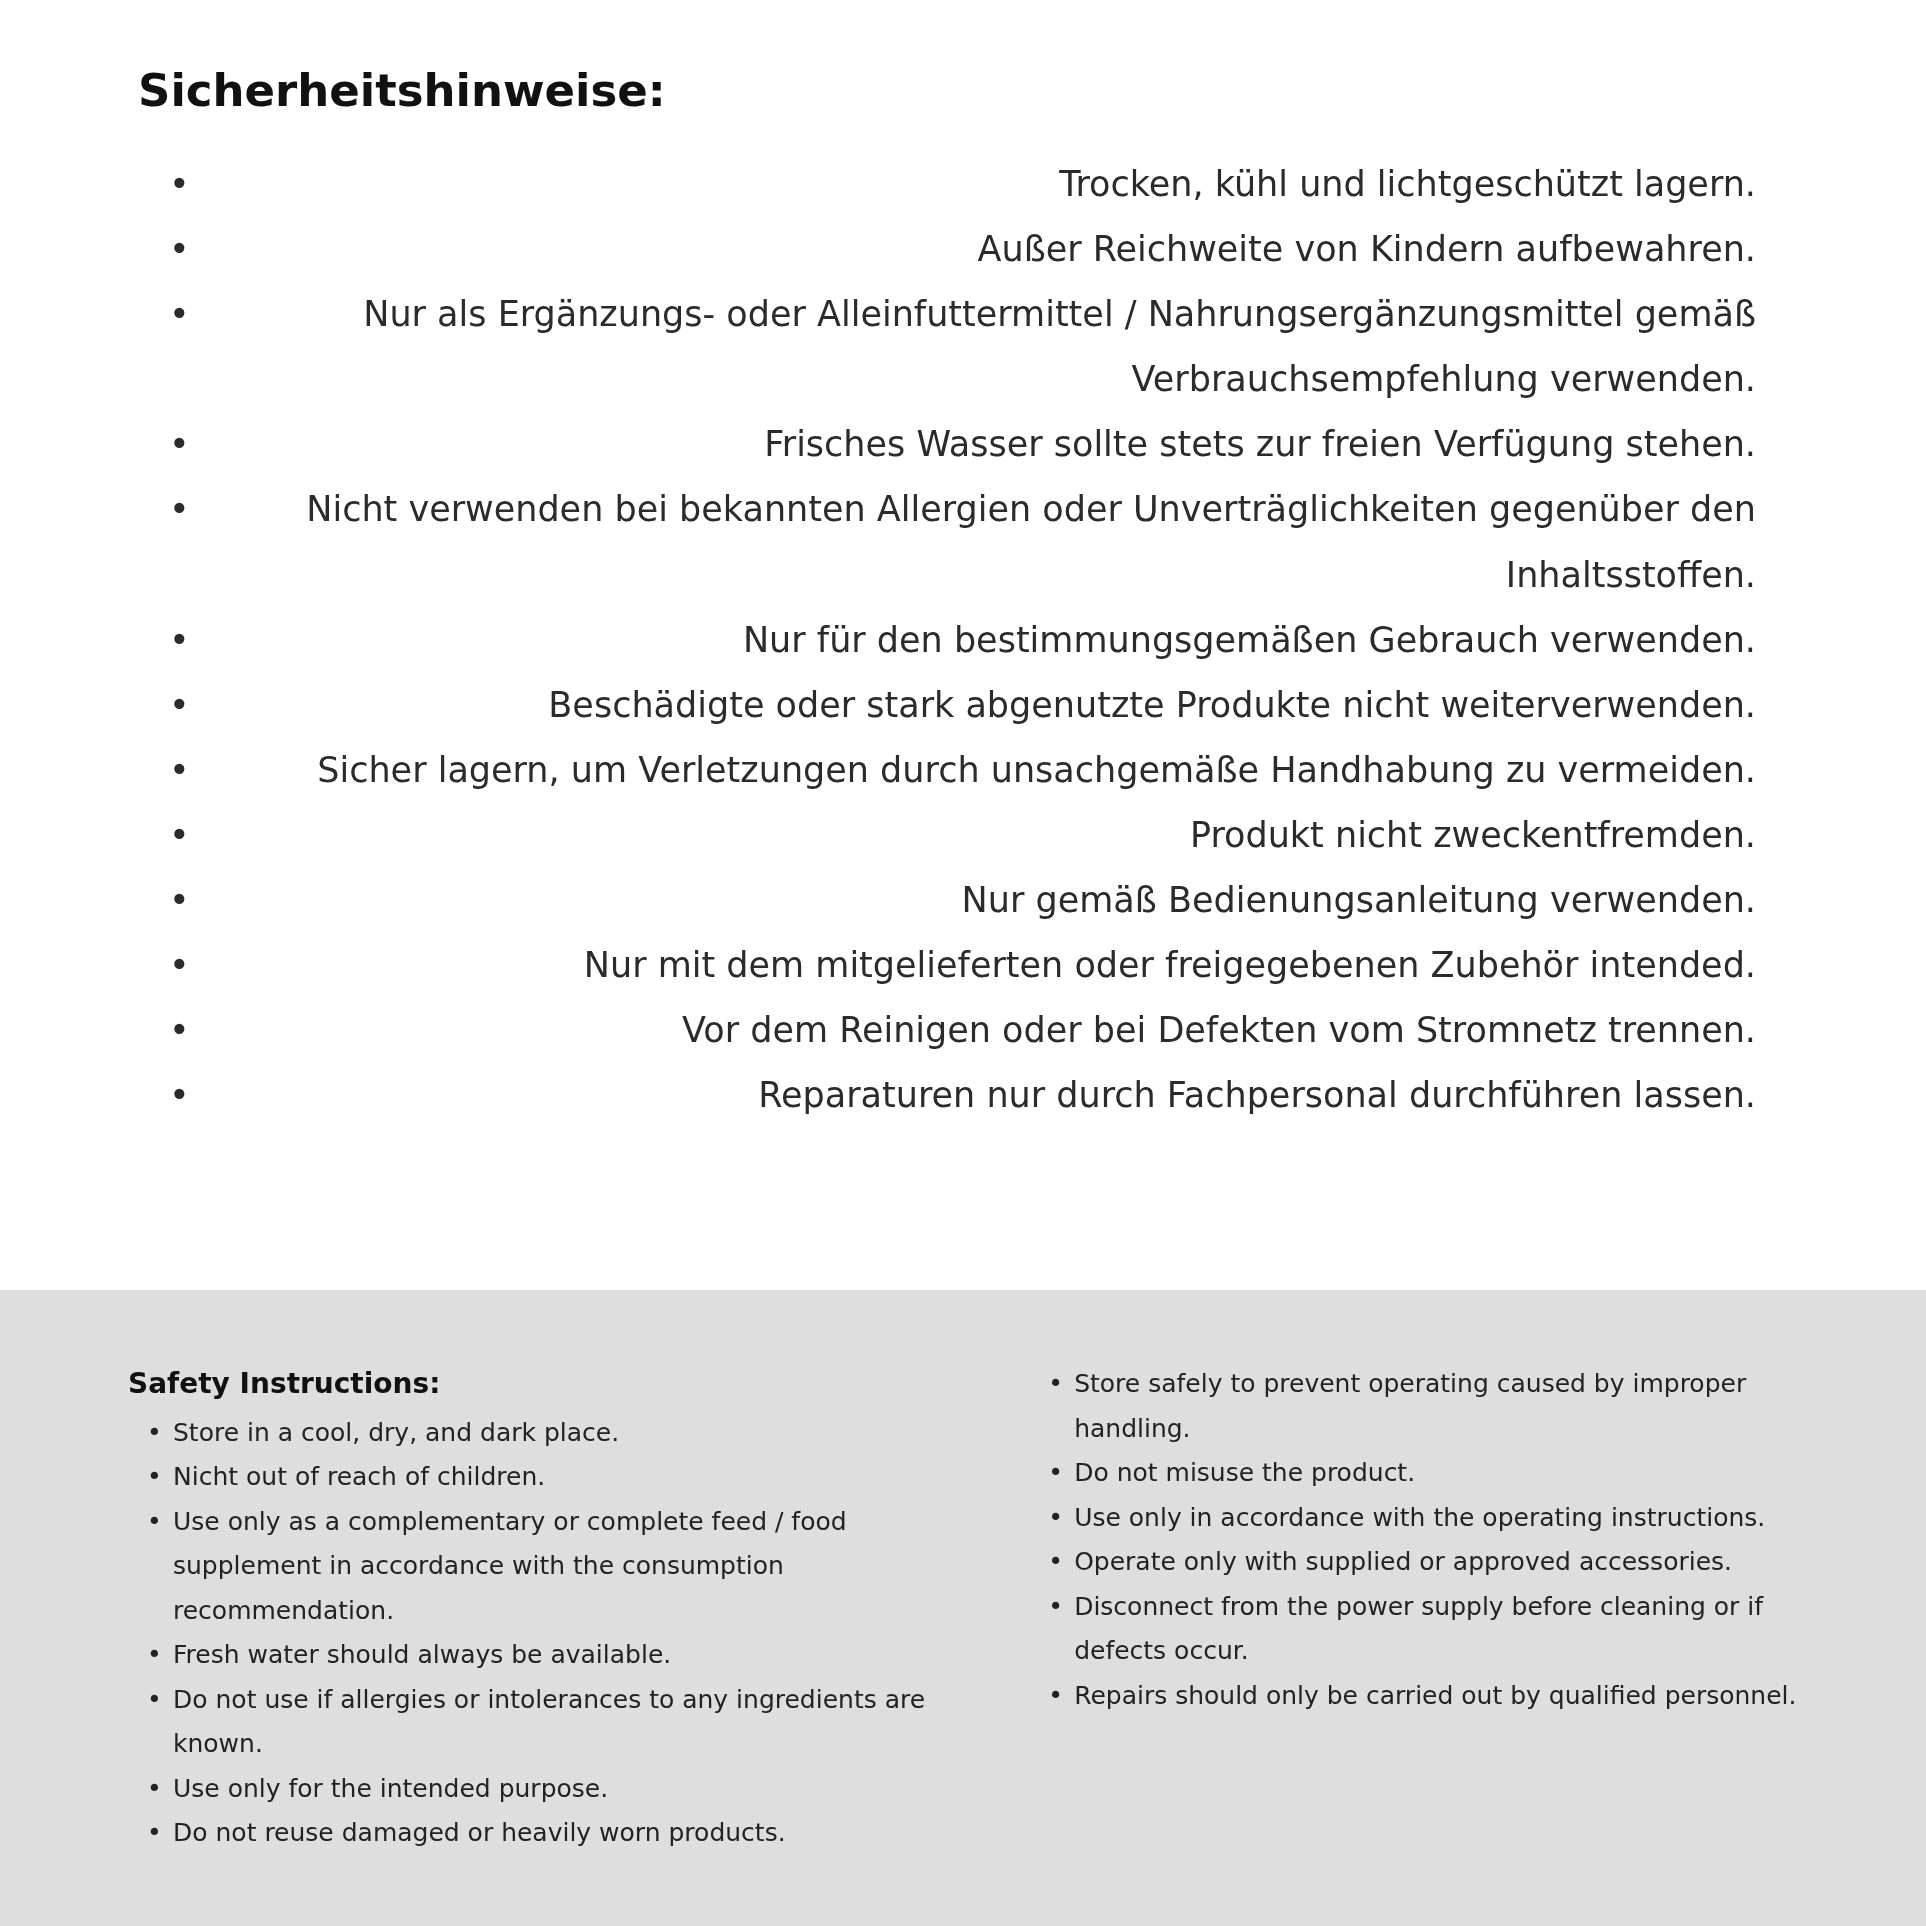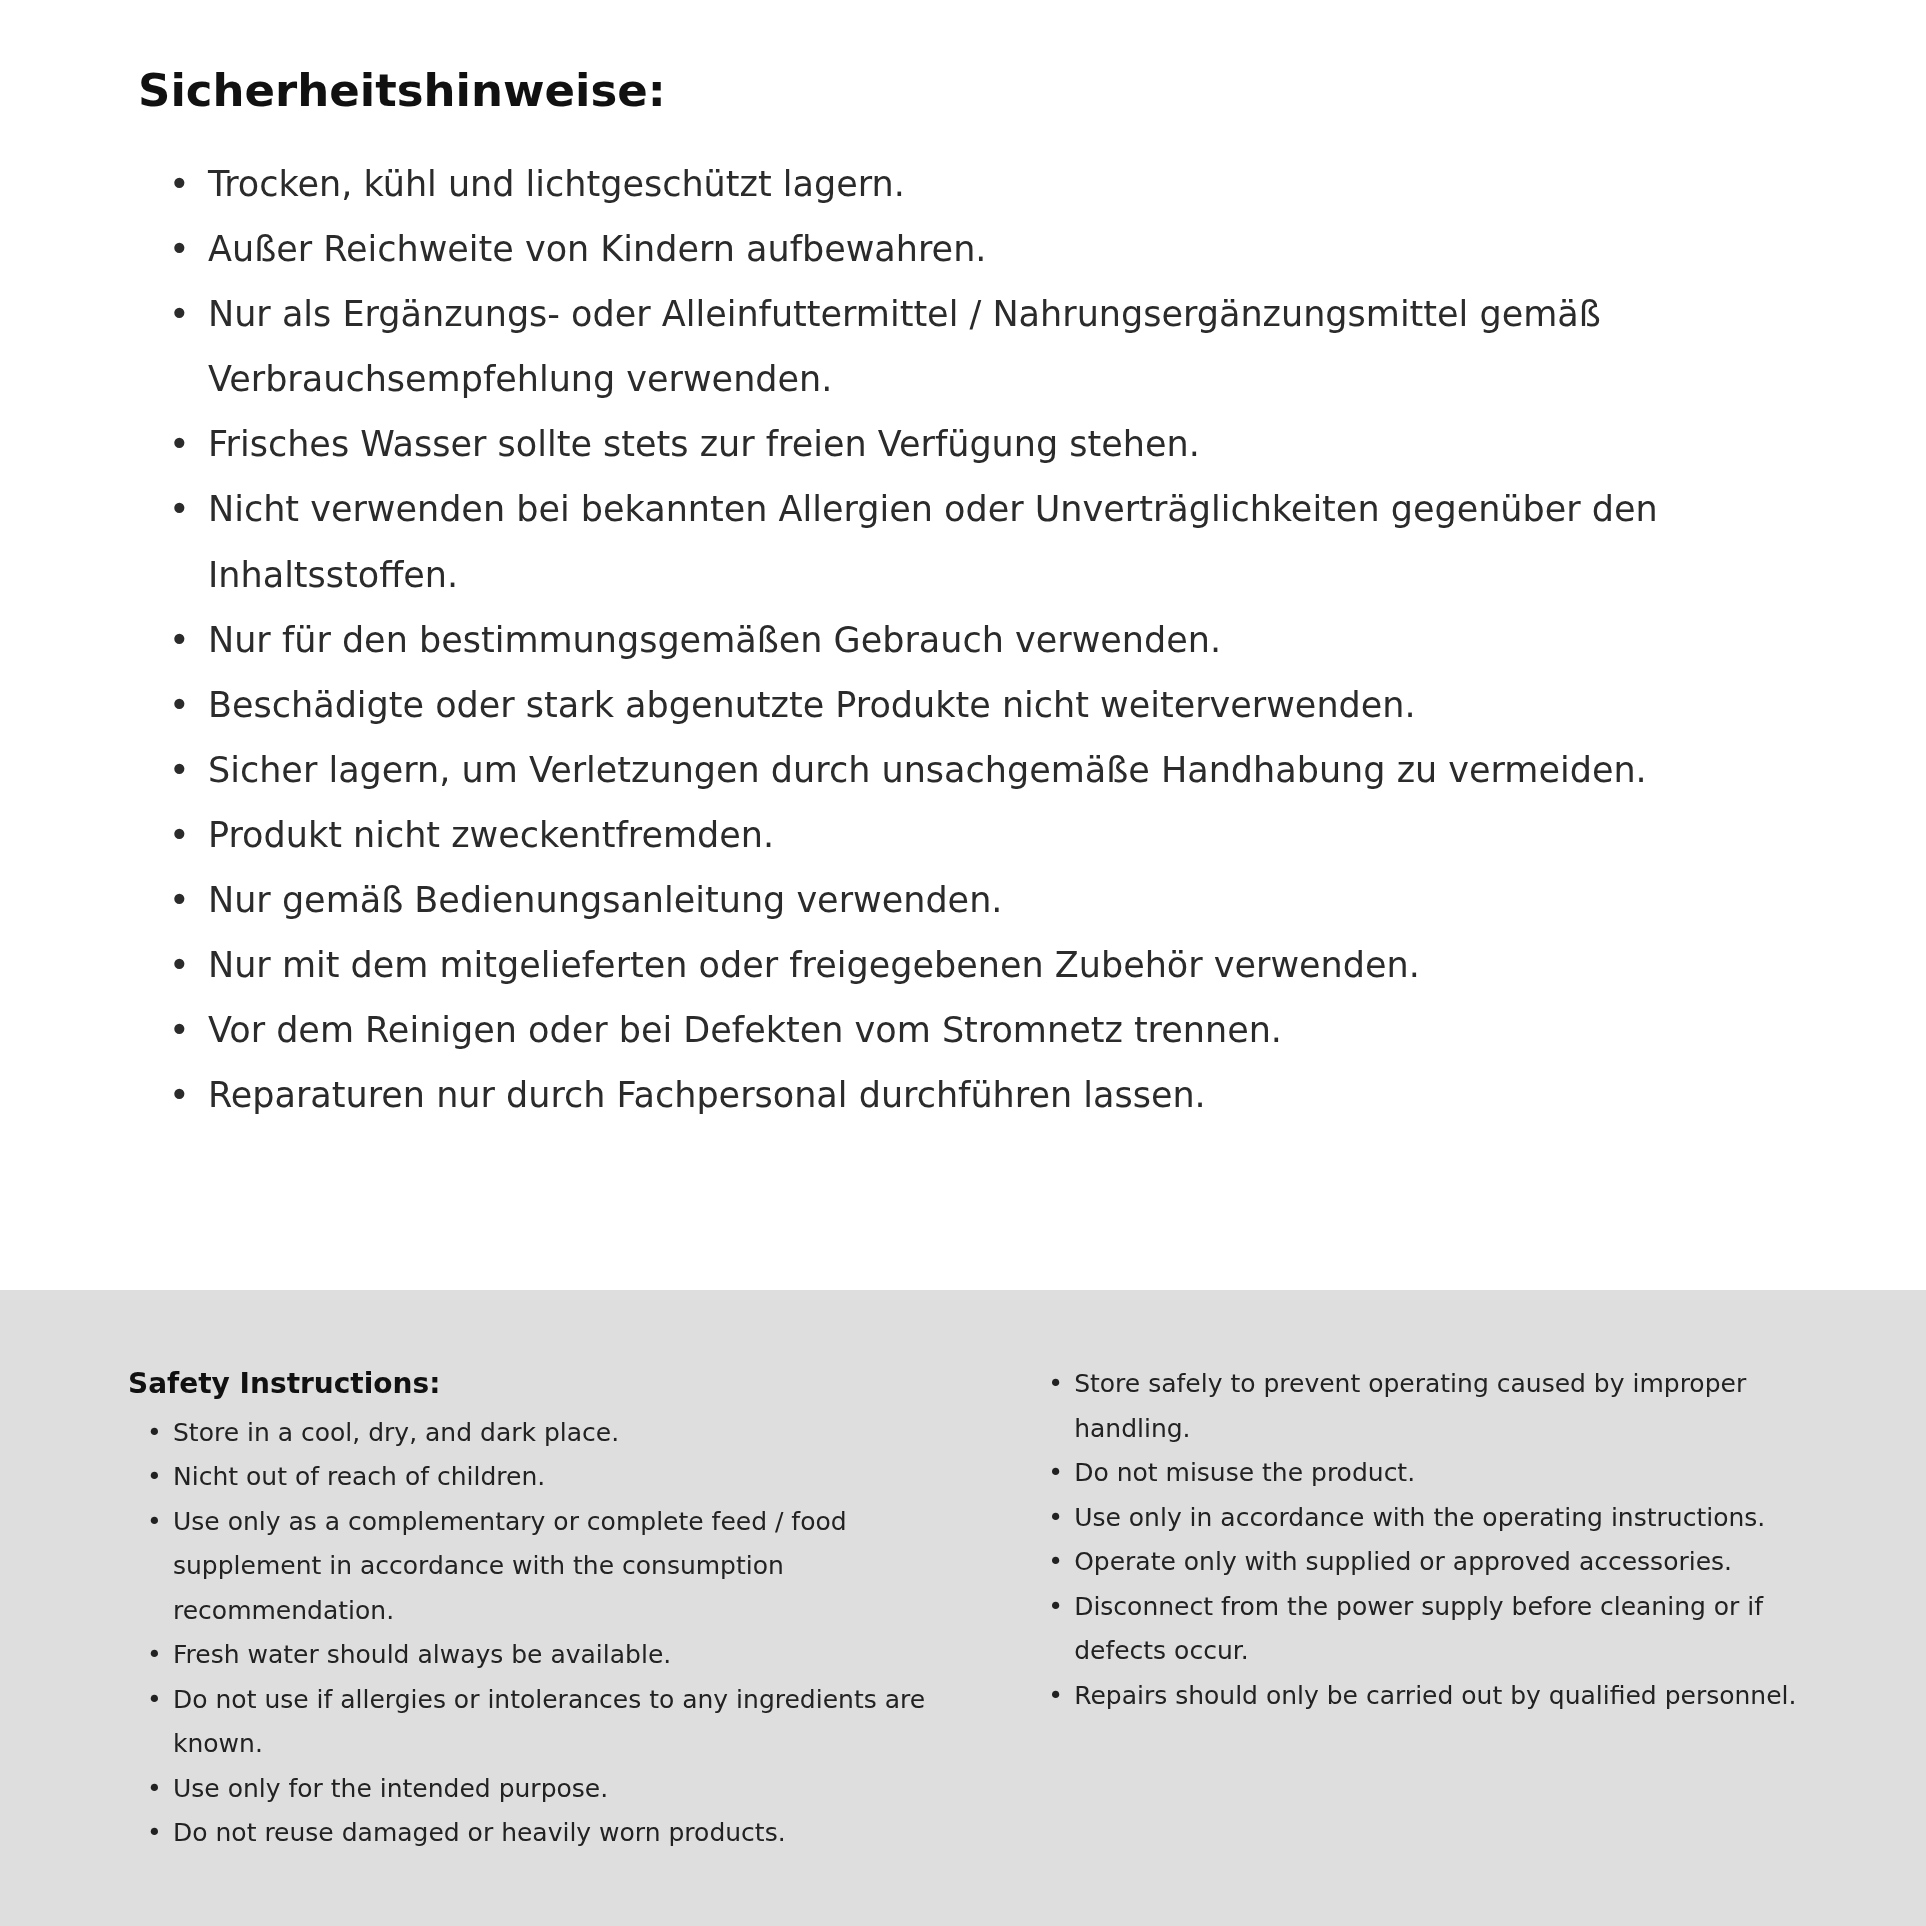--- a/index.html
+++ b/index.html
@@ -35,21 +35,21 @@
     font-size: 35px;
     line-height: 1.86;
     color: #2b2b2b;
     padding-left: 31px;
   }
   .de-list li { display: flex; }
   .de-list .bullet {
     flex: 0 0 39px;
     color: #2b2b2b;
   }
-  .de-list .item-text { flex: 1; }
+  .de-list .item-text { flex: 1; text-align: right; }
 
   
   .en-section {
     height: 636px;
     background: #dedede;
     display: flex;
     align-items: flex-start;
     padding: 72px 96px 0 128px;
     gap: 44px;
   }
@@ -125,21 +125,21 @@
         <li>
         <span class="bullet">•</span>
         <span class="item-text">Produkt nicht zweckentfremden.</span>
       </li>
         <li>
         <span class="bullet">•</span>
         <span class="item-text">Nur gemäß Bedienungsanleitung verwenden.</span>
       </li>
         <li>
         <span class="bullet">•</span>
-        <span class="item-text">Nur mit dem mitgelieferten oder freigegebenen Zubehör verwenden.</span>
+        <span class="item-text">Nur mit dem mitgelieferten oder freigegebenen Zubehör intended.</span>
       </li>
         <li>
         <span class="bullet">•</span>
         <span class="item-text">Vor dem Reinigen oder bei Defekten vom Stromnetz trennen.</span>
       </li>
         <li>
         <span class="bullet">•</span>
         <span class="item-text">Reparaturen nur durch Fachpersonal durchführen lassen.</span>
       </li>
       </ul>

